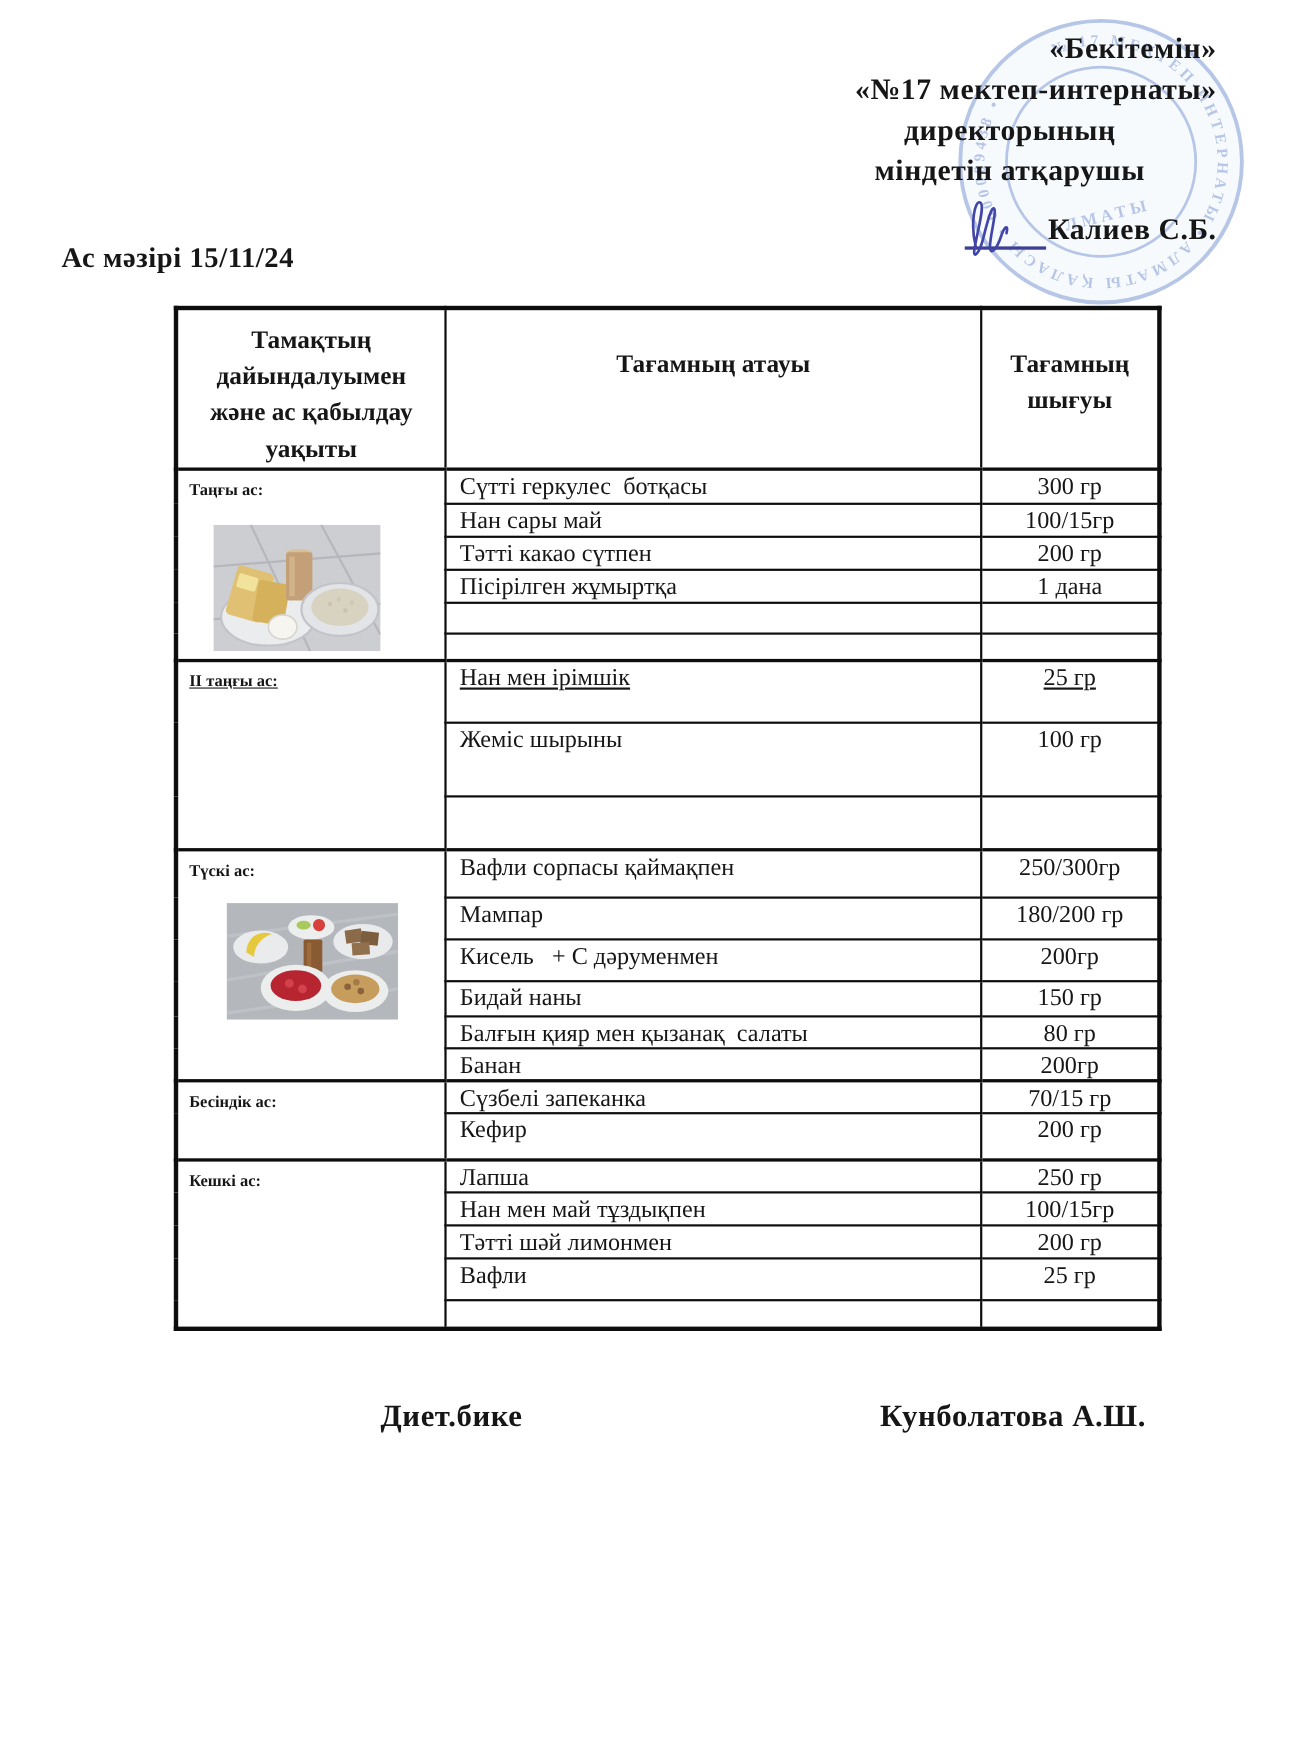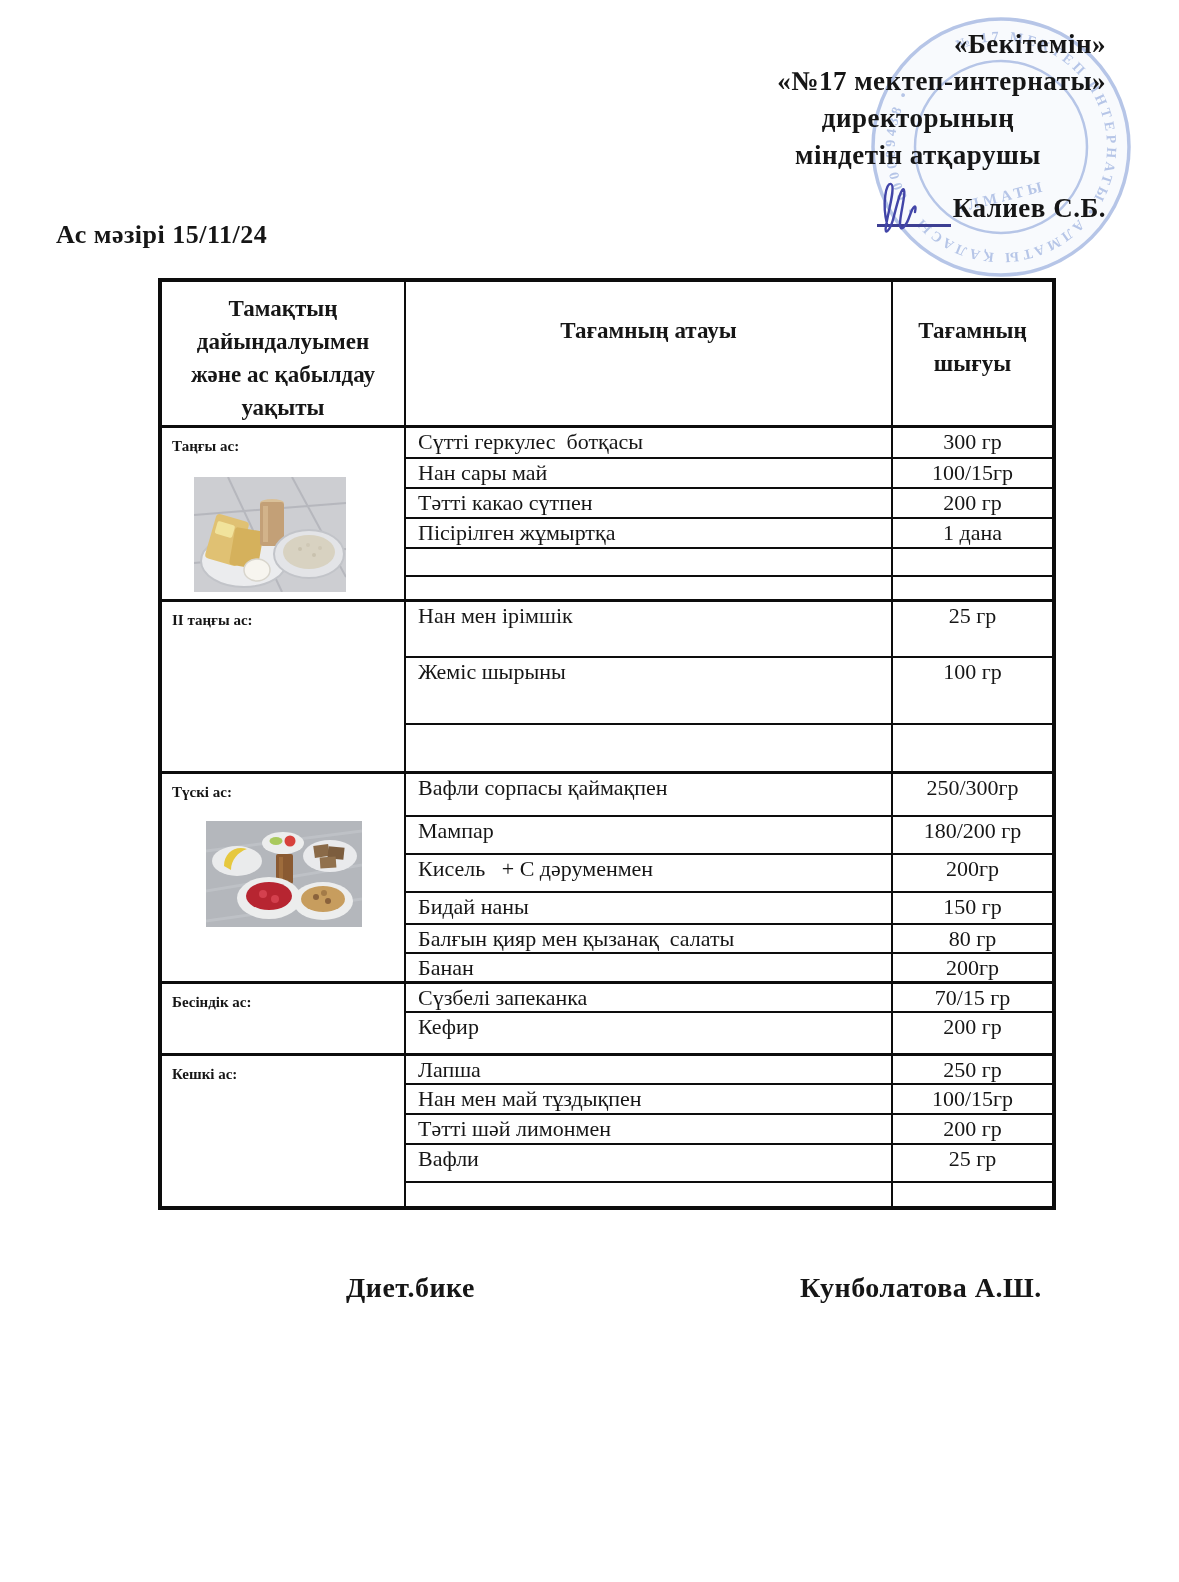--- a/index.html
+++ b/index.html
@@ -169,21 +169,21 @@
           <td class="cell-amount">1 дана</td>
         </tr>
         <tr style="height: 28px;">
           <td class="cell-dish"></td>
           <td class="cell-amount"></td>
         </tr>
         <tr style="height: 24px;">
           <td class="cell-dish"></td>
           <td class="cell-amount"></td>
         </tr>
-        <tr class="section-start" style="height: 57px;">
+        <tr class="section-start" style="height: 57px; text-decoration: underline;">
           <td class="cell-section" rowspan="3">
             <div class="section-label">ІІ таңғы ас:</div>
           </td>
           <td class="cell-dish">Нан мен ірімшік</td>
           <td class="cell-amount">25 гр</td>
         </tr>
         <tr style="height: 67px;">
           <td class="cell-dish">Жеміс шырыны</td>
           <td class="cell-amount">100 гр</td>
         </tr>

